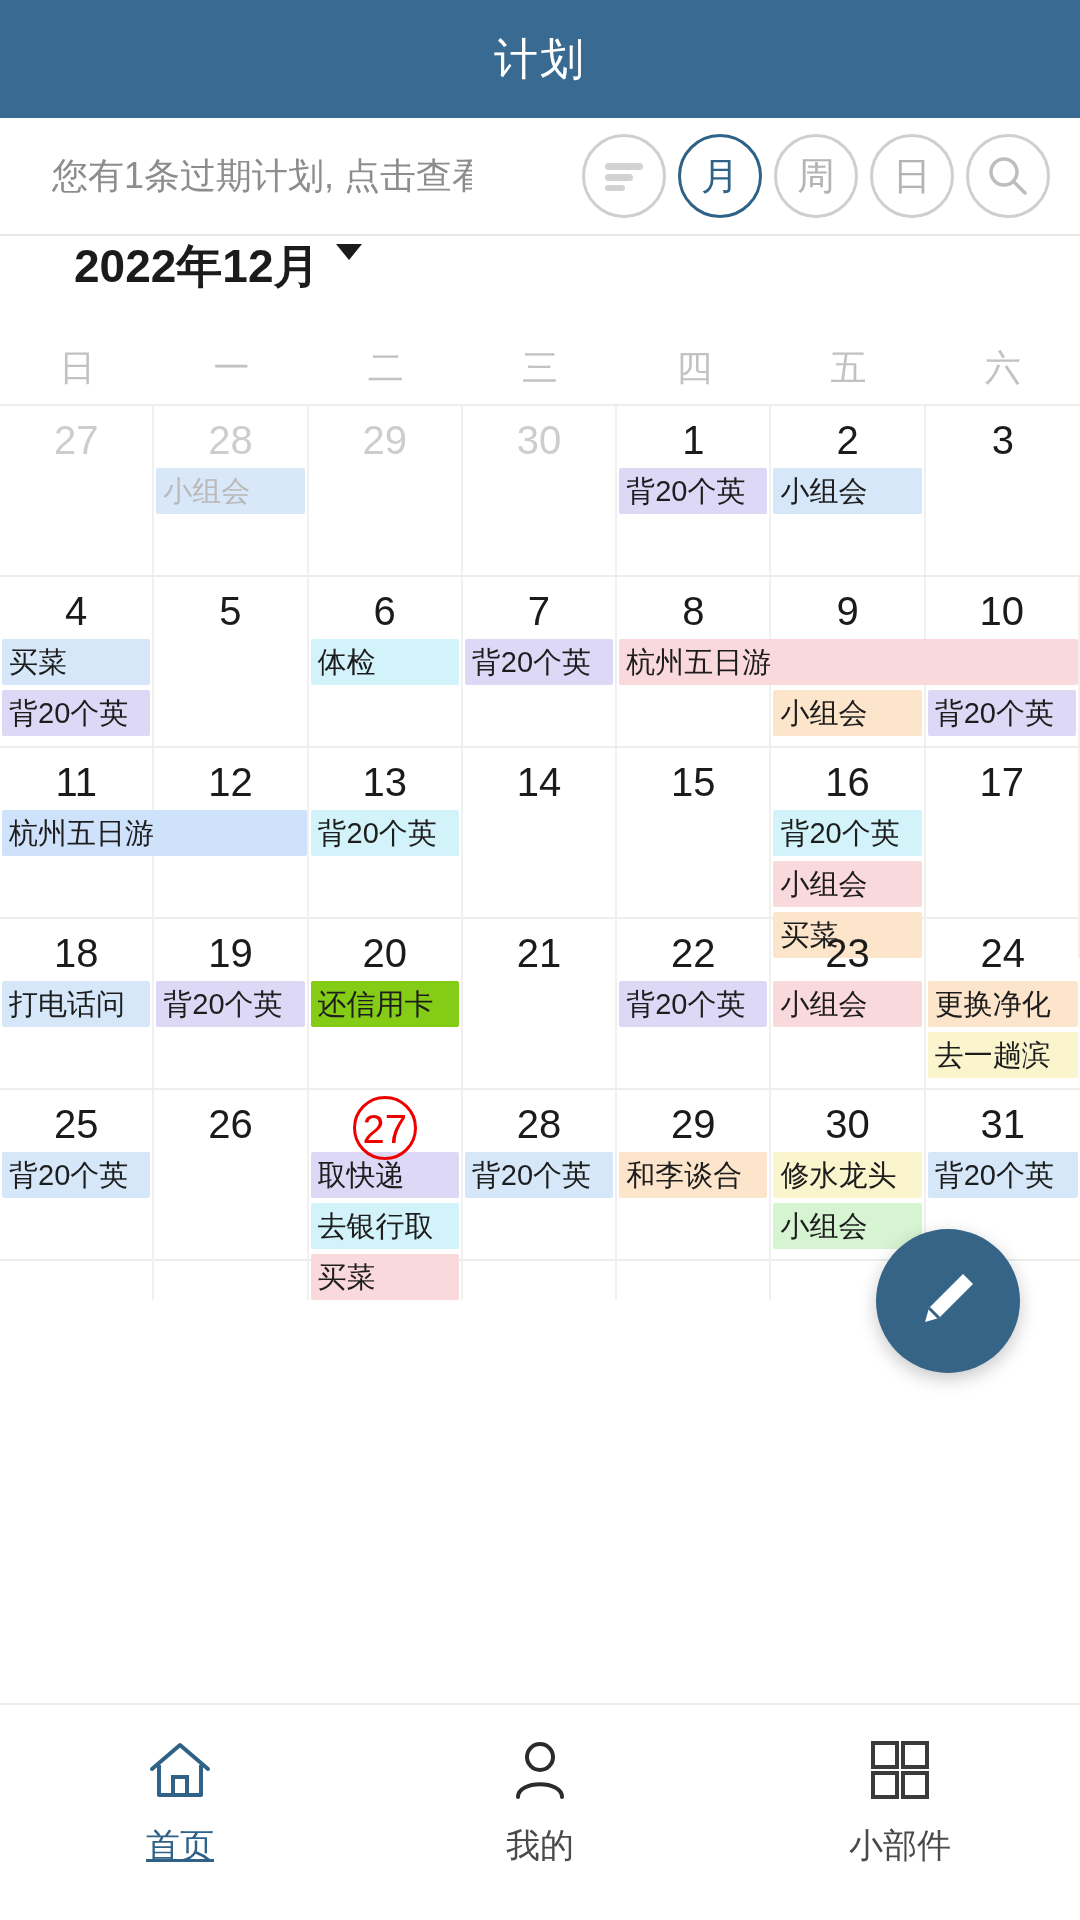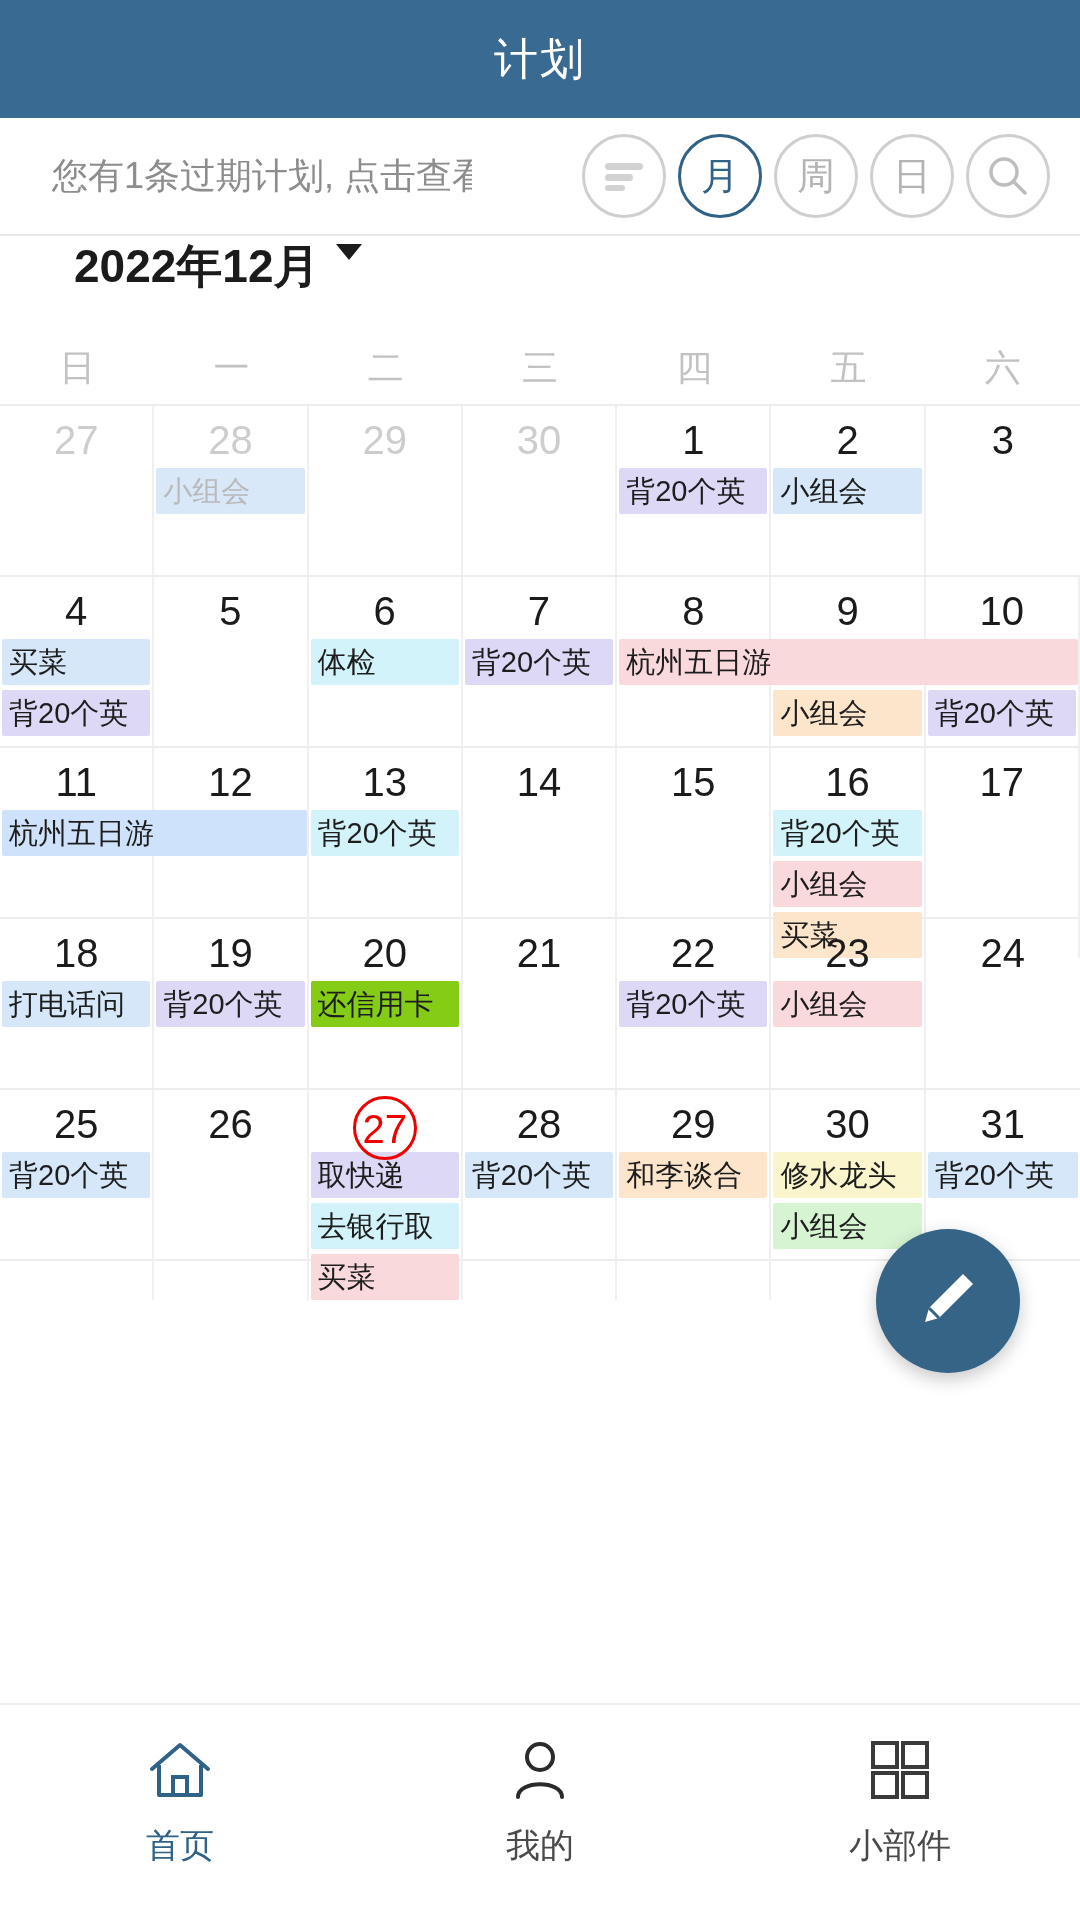--- a/index.html
+++ b/index.html
@@ -114,21 +114,21 @@
   .filler { flex: 1 1 auto; }
   .bottomnav {
     flex: 0 0 200px; border-top: 2px solid #ededed;
     display: grid; grid-template-columns: repeat(3, 1fr); align-items: center;
     background: #fff;
   }
   .navitem {
     display: flex; flex-direction: column; align-items: center; gap: 14px;
     color: #4a4a4a; font-size: 34px;
   }
-  .navitem.active { color: #2f6286; }
+  .navitem.active { color: #2f6286; text-decoration: underline; }
 </style>
 </head>
 <body>
 
 <div id="app">
 
   <div class="titlebar">
     <div class="title">计划</div>
   </div>
 
@@ -330,20 +330,24 @@
           </div>
         </div>
         <div class="cell">
           <div class="daynum">23</div>
           <div class="chips">
             <div class="chip" style="background: rgb(250, 217, 221);">小组会</div>
           </div>
         </div>
         <div class="cell">
           <div class="daynum">24</div>
+          <div class="chips">
+            <div class="chip" style="background: rgb(253, 229, 204);">更换净化</div>
+            <div class="chip" style="background: rgb(251, 245, 205);">去一趟滨</div>
+          </div>
         </div>
       </div>
       <div class="week">
         <div class="cell">
           <div class="daynum">25</div>
           <div class="chips">
             <div class="chip" style="background: rgb(213, 231, 248);">背20个英</div>
           </div>
         </div>
         <div class="cell">

